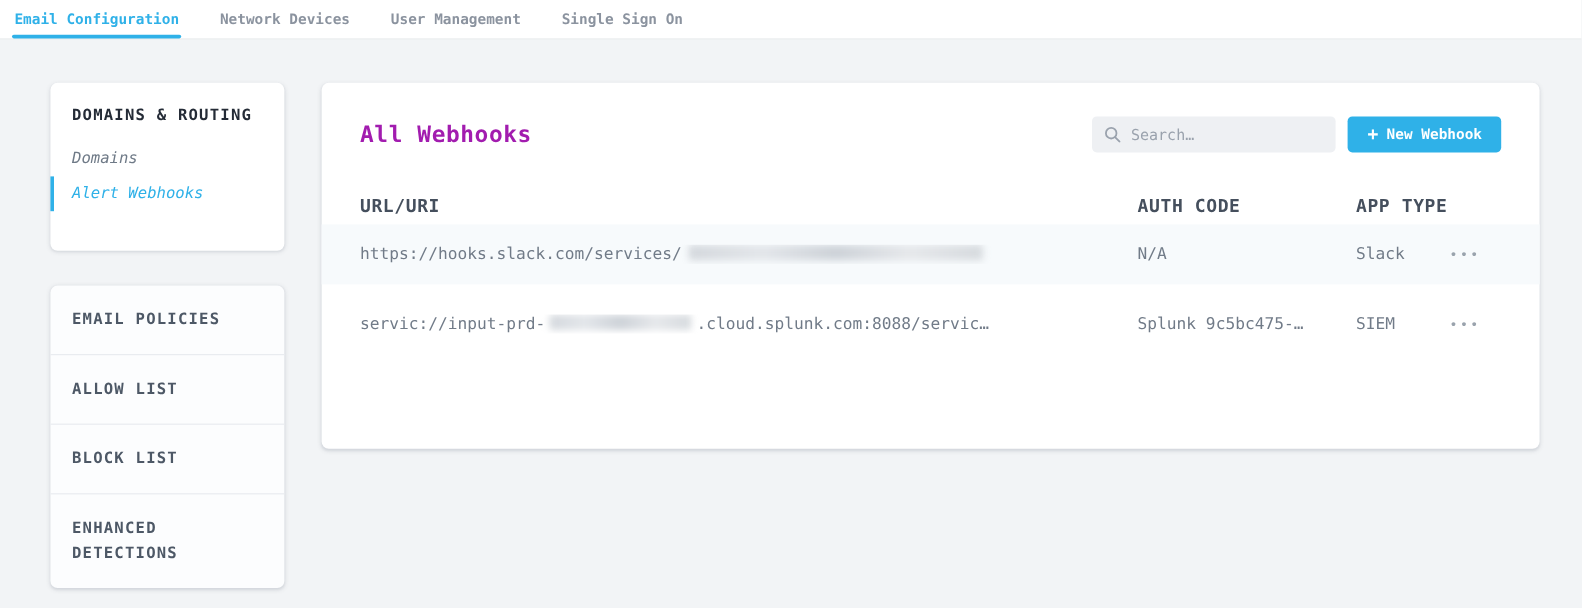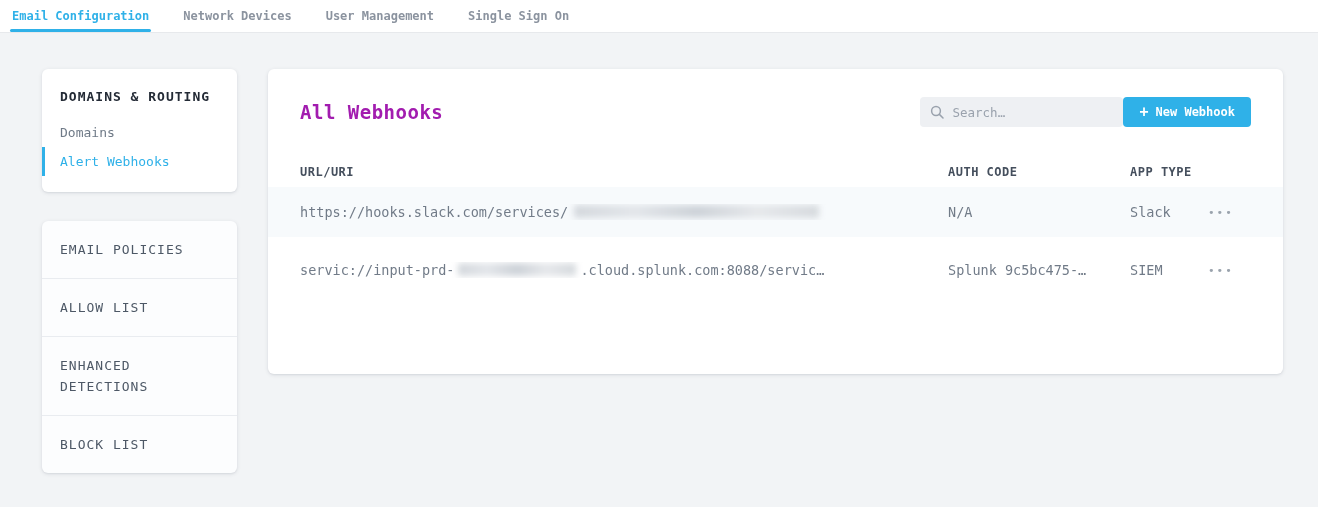--- a/index.html
+++ b/index.html
@@ -28,44 +28,44 @@
 
   
   .content { display:flex; align-items:flex-start; padding:36px 35px 0 42px; gap:31px; }
   .card {
     background:#ffffff; border-radius:6px;
     box-shadow:0 1px 4px rgba(25,39,62,.10), 0 1px 2px rgba(25,39,62,.06);
   }
 
   
   aside { width:195px; flex:none; display:flex; flex-direction:column; gap:29px; }
-  .side-card1 { padding:20px 0 16px; }
+  .side-card1 { padding:20px 0 33px; }
   .side-title {
     padding:0 18px; font-size:13px; font-weight:bold; letter-spacing:1px;
     color:#242b36; margin-bottom:14px; white-space:nowrap;
   }
   .side-item {
     padding:7px 18px 7px 15px; border-left:3px solid transparent;
-    font-size:13px; color:#6f7a87; cursor:pointer; white-space:nowrap;
+    font-size:13px; color:#6f7a87; cursor:pointer; white-space:nowrap;font-style:italic;
   }
   .side-item.active { border-left-color:#2fb1e8; color:#2fb1e8; }
 
-  .side-card2 { background:#fcfdfe; }
+  .side-card2 { background:#fcfdfe;font-weight:bold; }
   .side-section {
     padding:18px 18px; font-size:13px; letter-spacing:1px; color:#4d5866;
     line-height:21px; cursor:pointer; border-bottom:1px solid #e9ecf0;
   }
   .side-section:last-child { border-bottom:none; }
   .side-section .wrap { max-width:130px; }
 
   
   .main-card { flex:1; min-height:305px; padding:26px 32px 70px; }
   .panel-head { display:flex; align-items:center; justify-content:space-between; height:34px; }
   .panel-title { font-size:19px; font-weight:bold; letter-spacing:.5px; color:#a21caf; }
-  .controls { display:flex; align-items:flex-start; }
+  .controls { display:flex; align-items:flex-start; gap:10px; }
   .searchbox {
     width:203px; height:30px; background:#eef0f3; border-radius:4px;
     display:flex; align-items:center; padding:0 10px; gap:8px;
   }
   .searchbox svg { flex:none; }
   .searchbox input {
     border:none; outline:none; background:transparent; width:100%;
     font-family:inherit; font-size:12.5px; color:#4d5866;
   }
   .searchbox input::placeholder { color:#9aa2ad; }
@@ -77,21 +77,21 @@
   .btn-primary .plus { font-size:15px; font-weight:bold; line-height:1; }
 
   
   .table { margin-top:32px; }
   .tgrid {
     display:grid; grid-template-columns:1fr 182px 78px 43px; align-items:center;
     margin:0 -32px; padding:0 32px;
   }
   .thead { height:22px; margin-bottom:4px; }
   .th {
-    font-size:12px; font-weight:bold; letter-spacing:.5px; color:#454f5d; white-space:nowrap;
+    font-size:15px; font-weight:bold; letter-spacing:.5px; color:#454f5d; white-space:nowrap;
   }
   .trow { height:50px; font-size:13.5px; color:#717b88; }
   .trow.striped { background:#f7fafc; }
   .trow + .trow { margin-top:8px; }
   .cell-url { white-space:nowrap; overflow:hidden; }
   .cell { white-space:nowrap; overflow:hidden; }
   .redact {
     display:inline-block; height:13px; border-radius:2px; vertical-align:-1px;
     background:linear-gradient(90deg,#d4d8dd 0%,#e3e6ea 25%,#cdd2d8 50%,#e6e8eb 75%,#d6dade 100%);
     filter:blur(3px);
@@ -124,24 +124,24 @@
     </div>
 
     <div class="card side-card2">
       <div class="side-section">
         <div class="wrap">EMAIL POLICIES</div>
       </div>
       <div class="side-section">
         <div class="wrap">ALLOW LIST</div>
       </div>
       <div class="side-section">
-        <div class="wrap">ENHANCED DETECTIONS</div>
+        <div class="wrap">BLOCK LIST</div>
       </div>
       <div class="side-section">
-        <div class="wrap">BLOCK LIST</div>
+        <div class="wrap">ENHANCED DETECTIONS</div>
       </div>
     </div>
   </aside>
 
   <main class="card main-card">
 
     <div class="panel-head">
       <h1 class="panel-title">All Webhooks</h1>
 
       <div class="controls">

